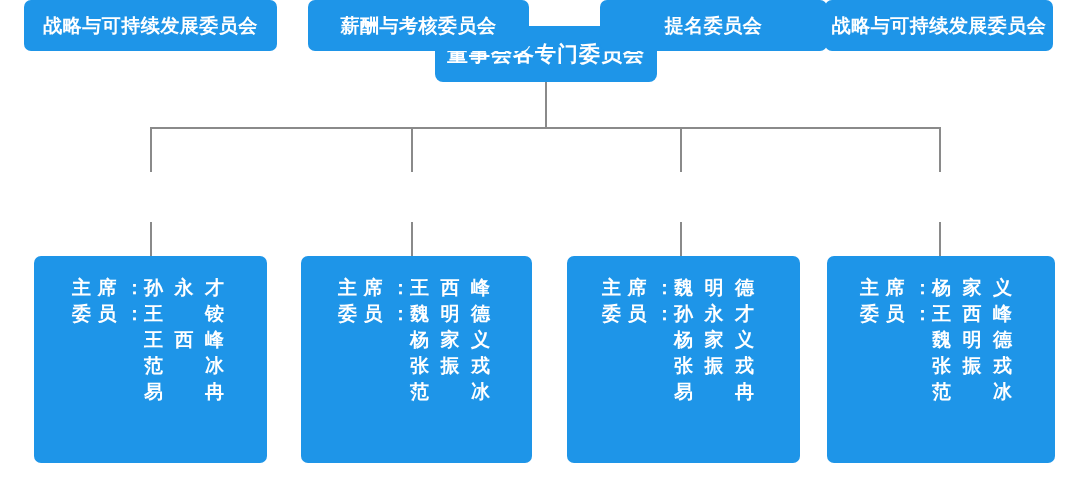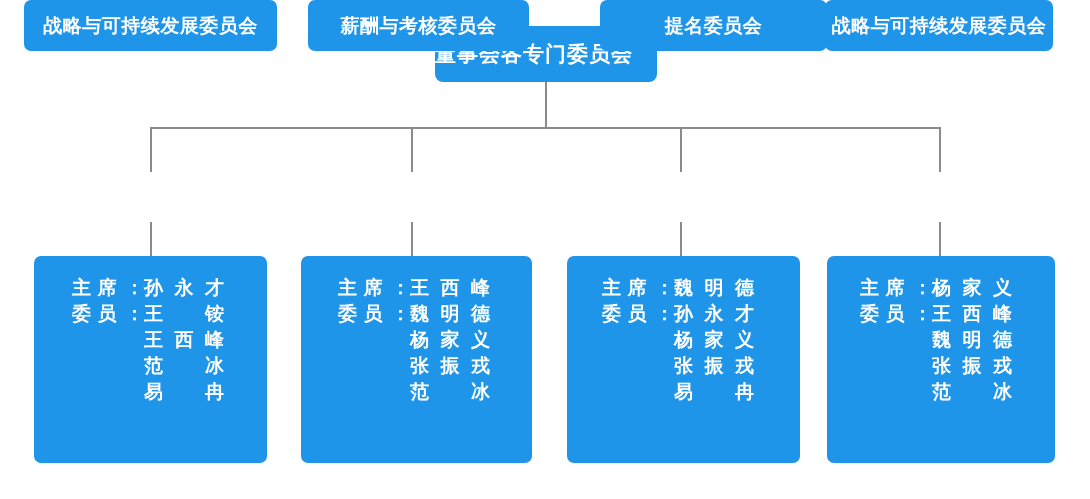--- a/index.html
+++ b/index.html
@@ -42,21 +42,21 @@
   }
 
   .root-box {
     left: 435px;
     top: 26px;
     width: 222px;
     height: 56px;
     border-radius: 8px;
     display: flex;
     align-items: center;
-    justify-content: flex-start;
+    justify-content: center;
   }
   .root-title {
     font-size: 21px;
     font-weight: bold;
     letter-spacing: 1px;
     line-height: 1;
     white-space: nowrap;
   }
 
   .header-box {

